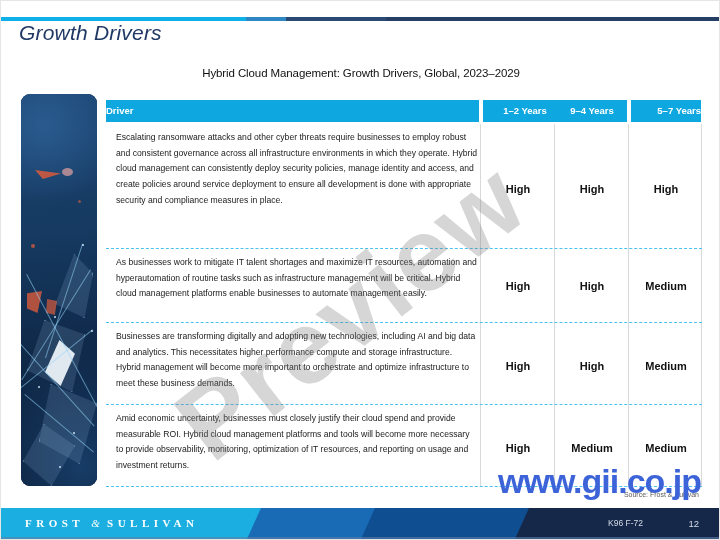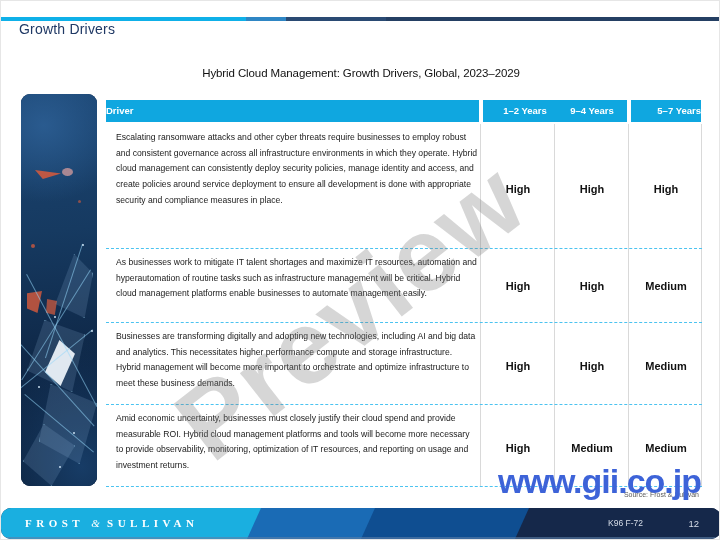--- a/index.html
+++ b/index.html
@@ -30,24 +30,25 @@
   .top-rule .seg { position: absolute; top: 0; height: 4px; }
   .top-rule .seg-cyan  { left: 0;     width: 245px; background: #0fb0e8; }
   .top-rule .seg-mid   { left: 245px; width: 40px;  background: #2f86c4; }
   .top-rule .seg-navy  { left: 285px; width: 435px; background: #2a4a73; }
   .top-rule .seg-navy2 { left: 385px; width: 335px; background: #243f63; }
 
   
   .page-title {
     position: absolute;
     left: 18px; top: 20px;
-    font-size: 14px;
+    font-size: 21px;
     color: #1f3864;
     letter-spacing: .2px;
     white-space: nowrap;
+    font-style: italic;
   }
 
   
   .exhibit-title {
     position: absolute;
     left: 0; top: 66px;
     width: 720px;
     text-align: center;
     font-size: 11.5px;
     font-weight: normal;
@@ -199,21 +200,20 @@
   }
 
   
   .footer {
     position: absolute;
     left: 0; bottom: 0;
     width: 720px; height: 31px;
     background: #15284a;
     overflow: hidden;
     z-index: 40;
-    border-radius: 10px;
   }
   .footer .fseg { position: absolute; top: 0; height: 31px; }
   .fseg-cyan {
     left: 0; width: 262px;
     background: #1aafe0;
     clip-path: polygon(0 0, 100% 0, calc(100% - 14px) 100%, 0 100%);
   }
   .fseg-blue {
     left: 246px; width: 130px;
     background: #1a6bb5;

